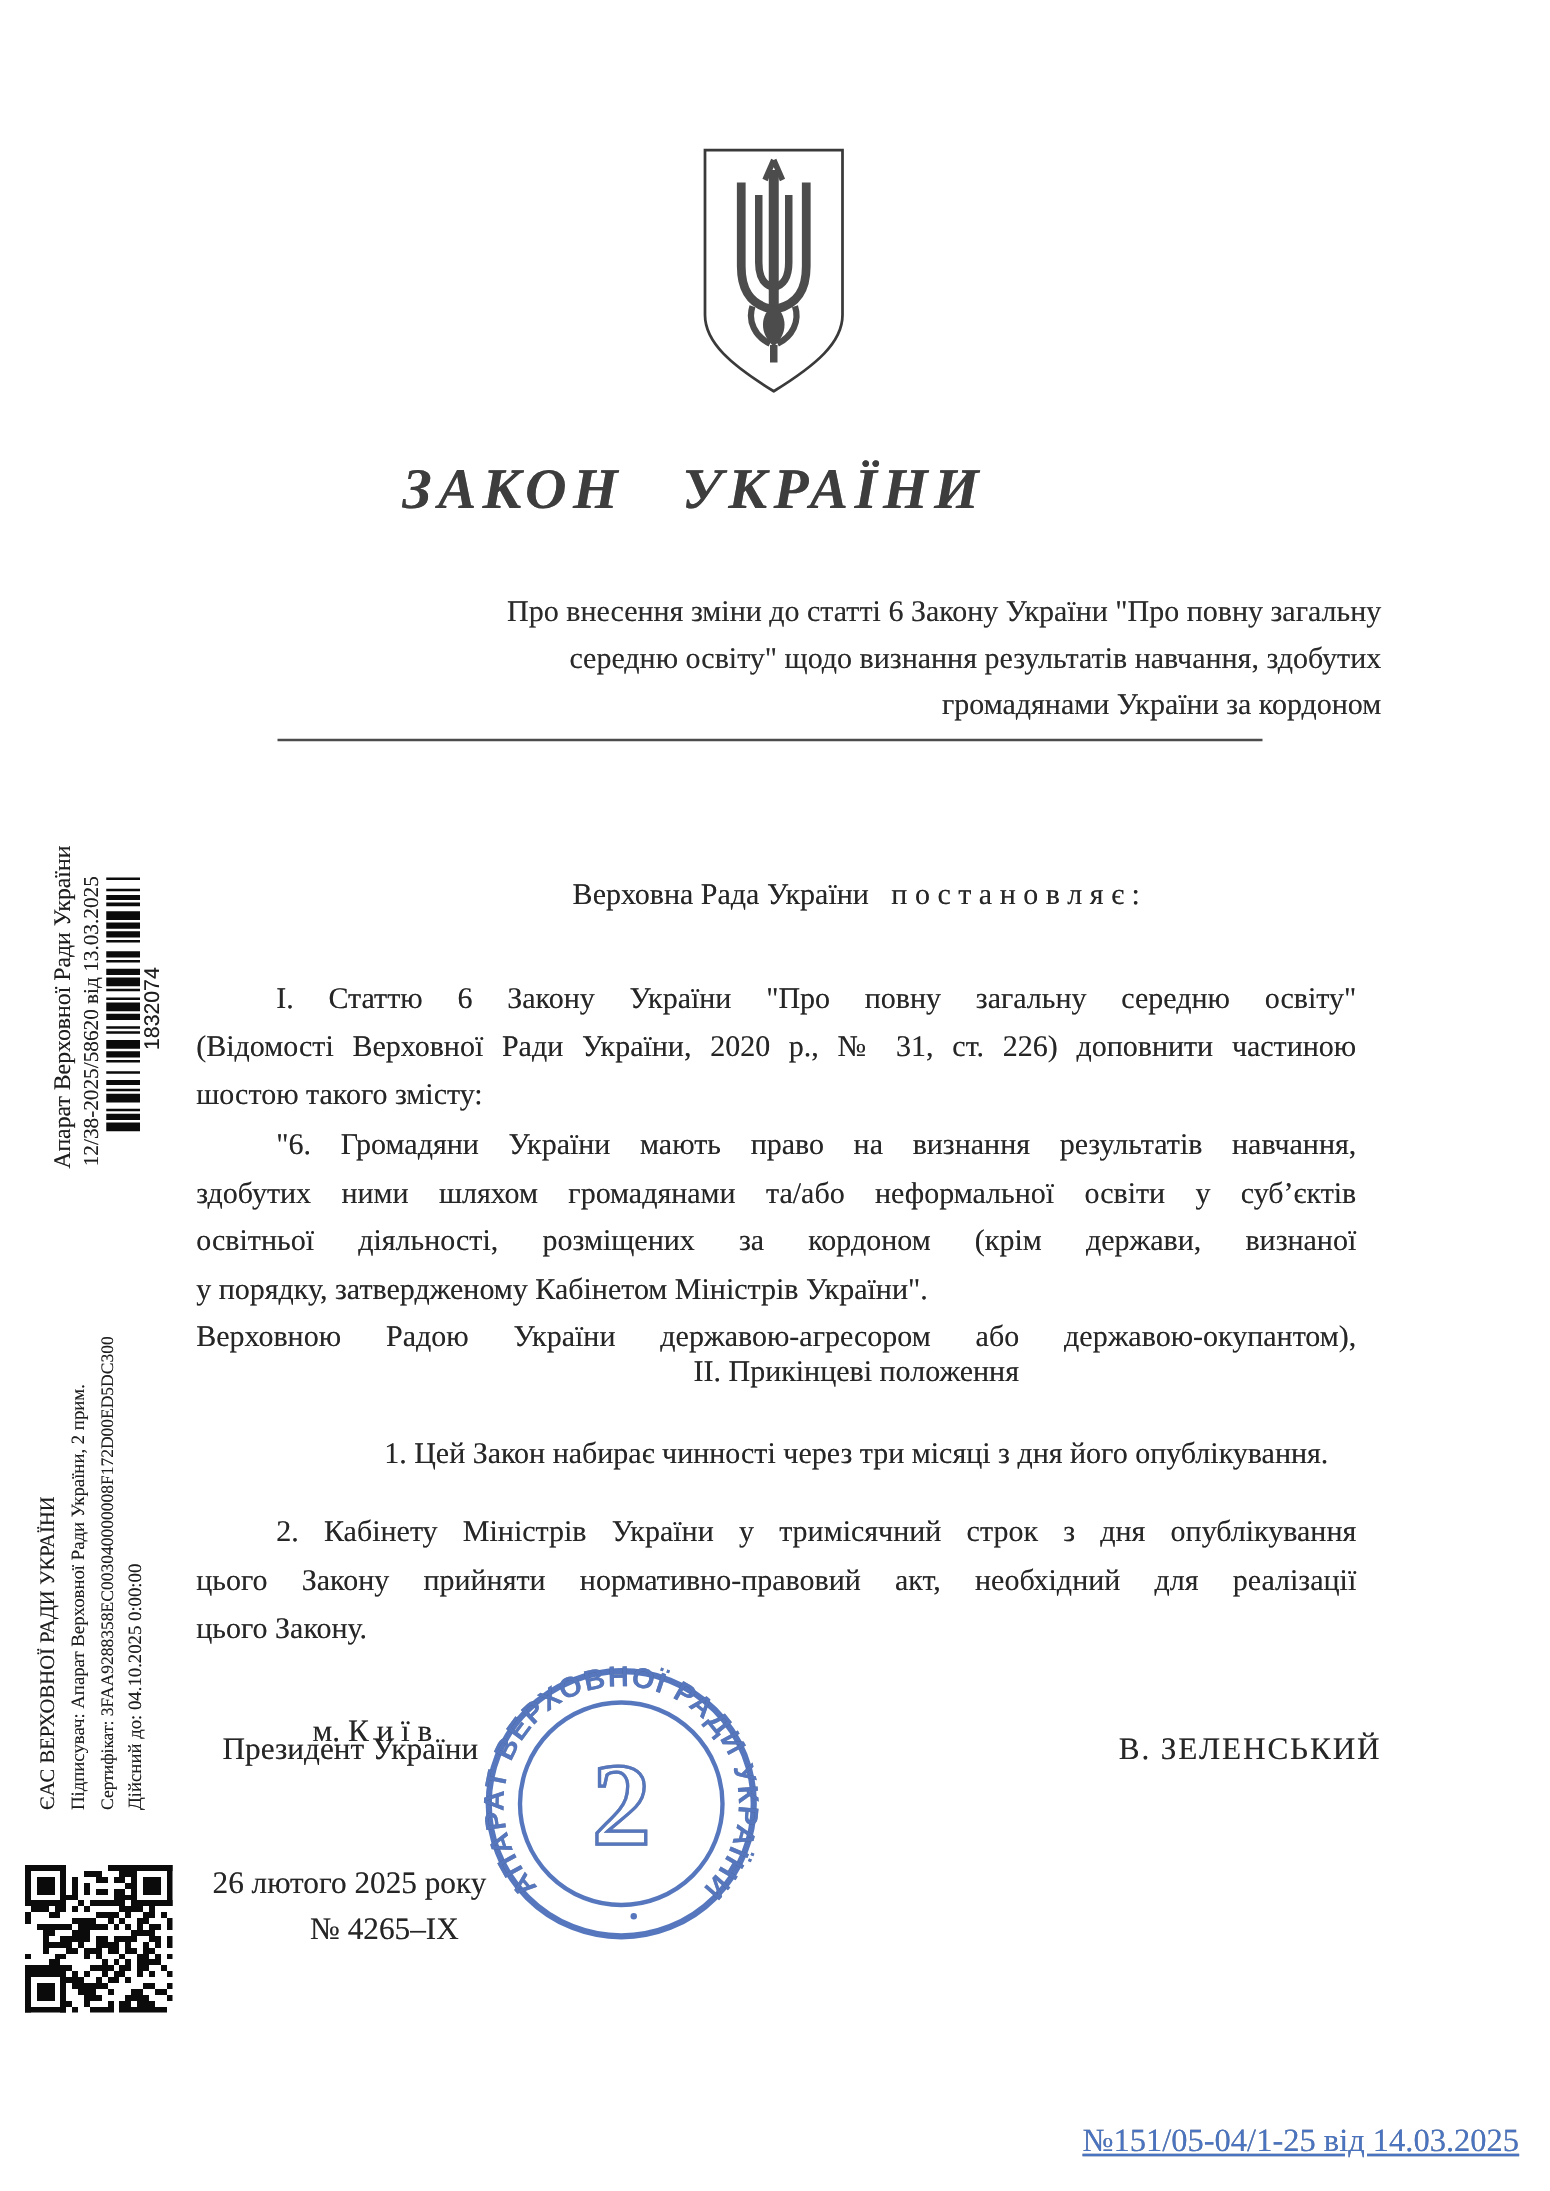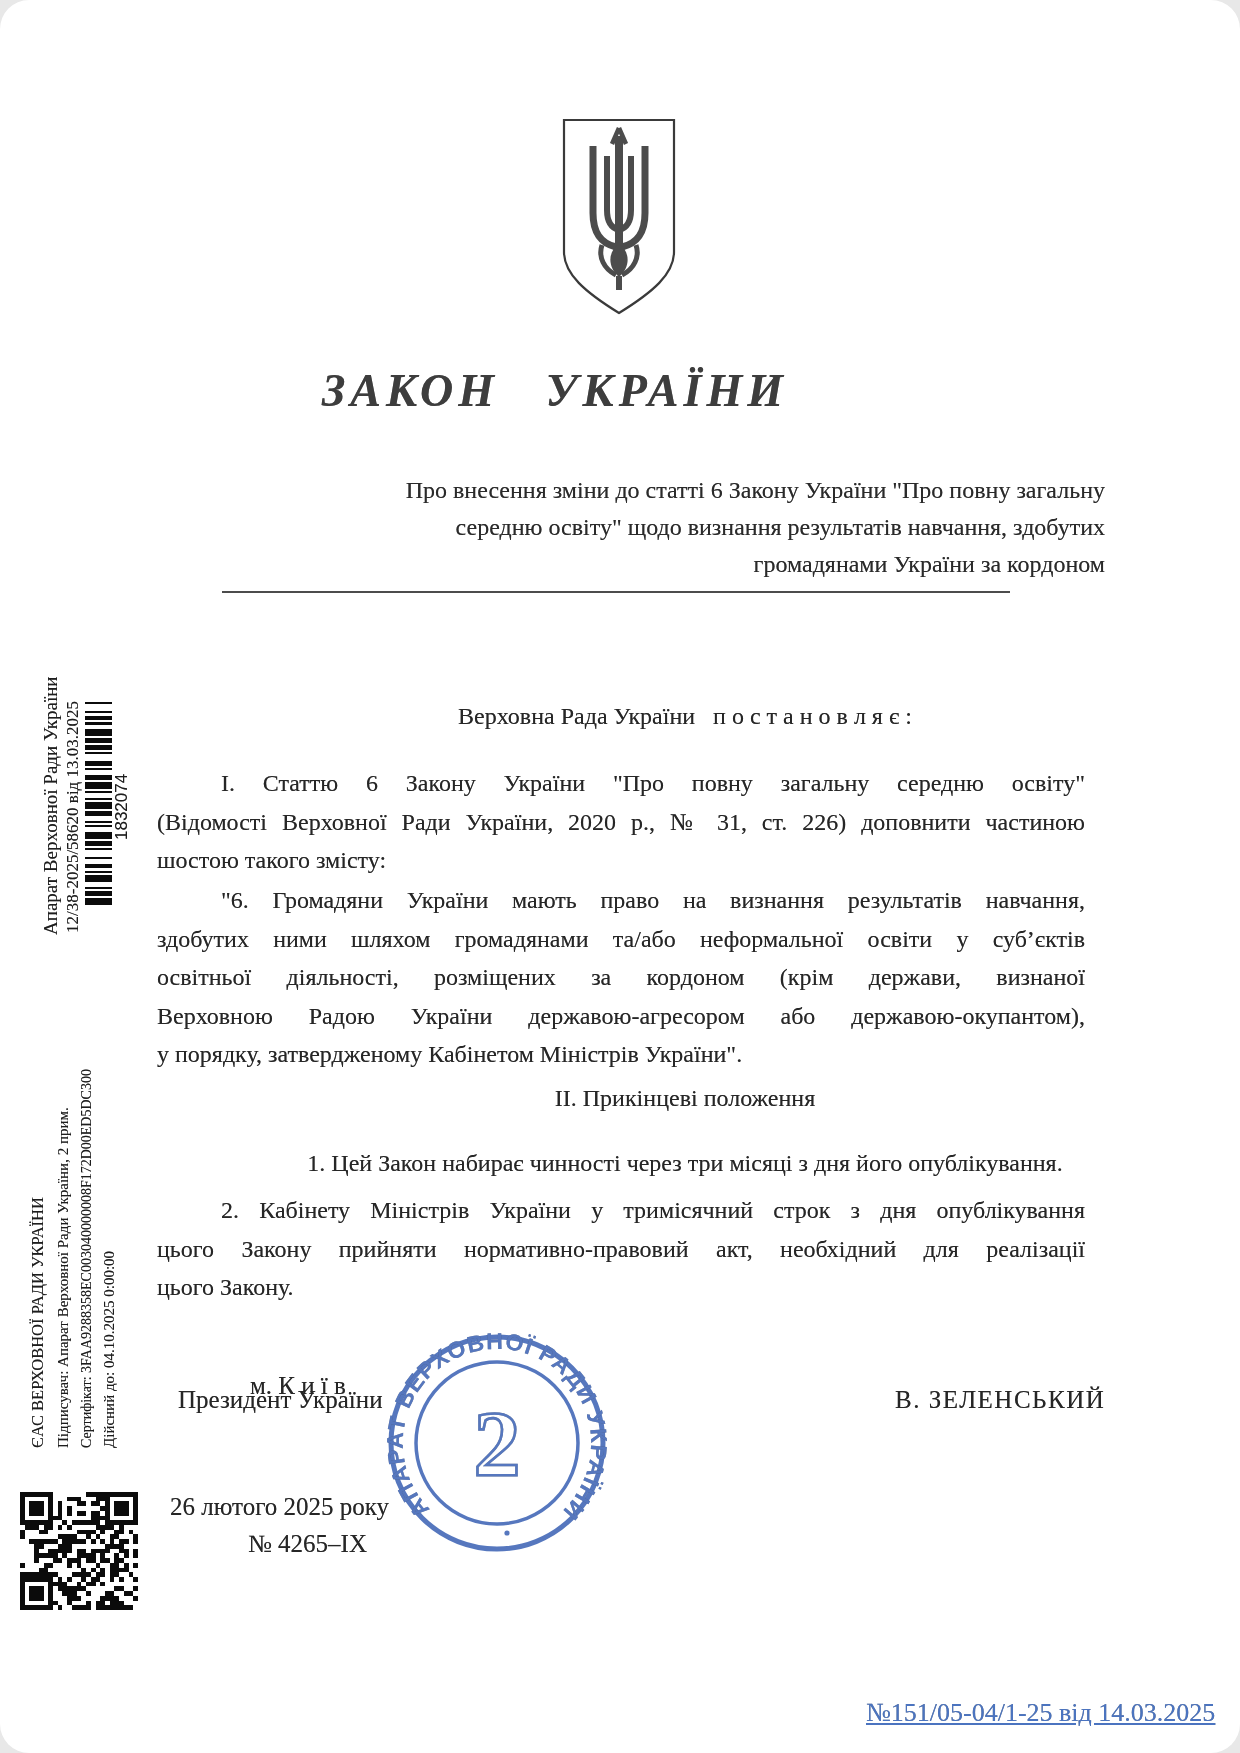--- a/index.html
+++ b/index.html
@@ -17,41 +17,41 @@
   }
   .subtitle{
     left:115px;top:472px;width:990px;text-align:right;
     font-size:24px;line-height:37px;color:#2a2a2a;
   }
   .divider{left:222px;top:591px;width:788px;height:2px;background:#4c4c4c;}
   
   .para{left:157px;width:928px;font-size:24px;color:#262626;}
   .pline{height:38.5px;line-height:38.5px;text-align:justify;text-align-last:justify;overflow:visible;white-space:normal;}
   .pline.last{text-align-last:left;}
-  .pline.first{padding-left:64px;}
+  .pline.first{padding-left:64px;margin-top:16px;}
   .single{white-space:pre-wrap;line-height:38.5px;text-align:center;}
   
   .sig{font-size:25px;color:#262626;}
   .zel{letter-spacing:1.5px;}
   
   .stamp{left:375px;top:1321px;opacity:.87;mix-blend-mode:multiply;}
   
   .footer-ref{left:866px;top:1698px;font-size:26px;color:#4b74c0;text-decoration:underline;}
   
   .vtext{
     position:absolute;transform-origin:0 0;transform:rotate(-90deg);
     white-space:nowrap;color:#1d1d1d;font-family:"Liberation Serif",serif;
   }
   .barcode{
     position:absolute;transform-origin:0 0;transform:rotate(-90deg);
     width:208px;height:27px;display:flex;align-items:stretch;
   }
   .barcode span{display:block;height:100%;}
   .qr{left:20px;top:1492px;width:118px;height:118px;}
-  .scan-soft{text-shadow:0 0 .5px rgba(40,40,40,.55);border-radius:29px;}
+  .scan-soft{text-shadow:0 0 .5px rgba(40,40,40,.55);}
 </style>
 </head>
 <body>
 
 <div class="page scan-soft">
 
   <svg class="abs" style="left:558px;top:116px;" width="122" height="202" viewBox="0 0 122 202">
     <path d="M6,4 H116 V136 C116,158 95,176 61,197 C27,176 6,158 6,136 Z" fill="none" stroke="#3a3a3a" stroke-width="2.2"></path>
     <g fill="none" stroke="#4c4c4c" stroke-width="7">
       <path d="M35,30 V97 C35,116 42,127 58,131"></path>
@@ -81,22 +81,22 @@
   <div class="abs para" style="top:764px;">
     <div class="pline first">І. Статтю 6 Закону України "Про повну загальну середню освіту"</div>
     <div class="pline">(Відомості Верховної Ради України, 2020 р., № 31, ст. 226) доповнити частиною</div>
     <div class="pline last">шостою такого змісту:</div>
   </div>
 
   <div class="abs para" style="top:881px;">
     <div class="pline first">"6. Громадяни України мають право на визнання результатів навчання,</div>
     <div class="pline">здобутих ними шляхом громадянами та/або неформальної освіти у суб’єктів</div>
     <div class="pline">освітньої діяльності, розміщених за кордоном (крім держави, визнаної</div>
+    <div class="pline last">у порядку, затвердженому Кабінетом Міністрів України".</div>
     <div class="pline">Верховною Радою України державою-агресором або державою-окупантом),</div>
-    <div class="pline last">у порядку, затвердженому Кабінетом Міністрів України".</div>
   </div>
 
   <div class="abs para single" style="top:1079px;padding-left:64px;">ІІ. Прикінцеві положення</div>
 
   <div class="abs para single" style="top:1144px;padding-left:64px;">1. Цей Закон набирає чинності через три місяці з дня його опублікування.</div>
 
   <div class="abs para" style="top:1191px;">
     <div class="pline first">2. Кабінету Міністрів України у тримісячний строк з дня опублікування</div>
     <div class="pline">цього Закону прийняти нормативно-правовий акт, необхідний для реалізації</div>
     <div class="pline last">цього Закону.</div>

